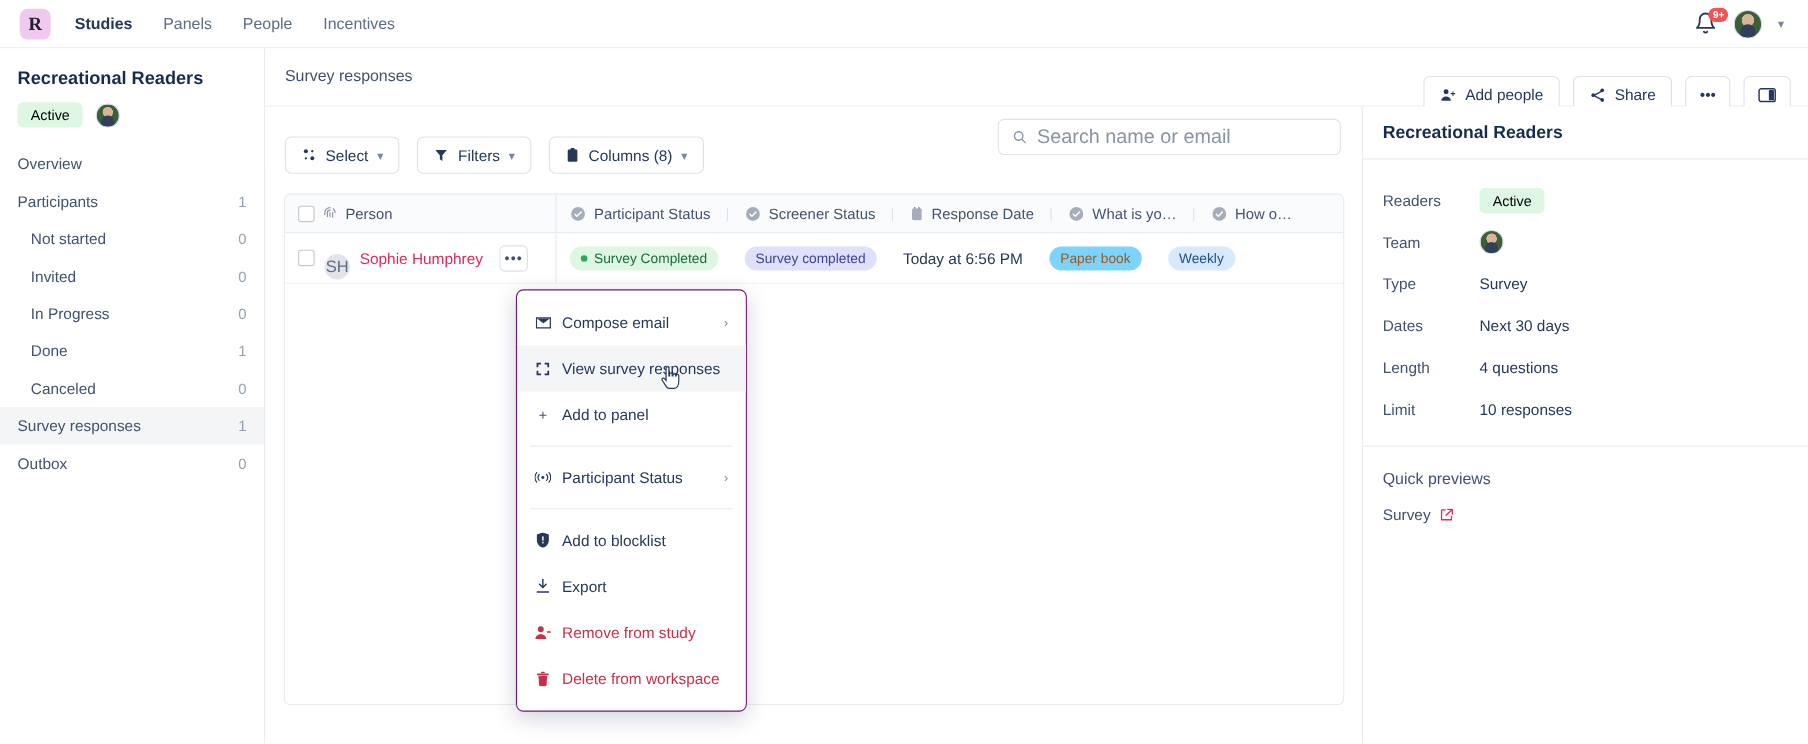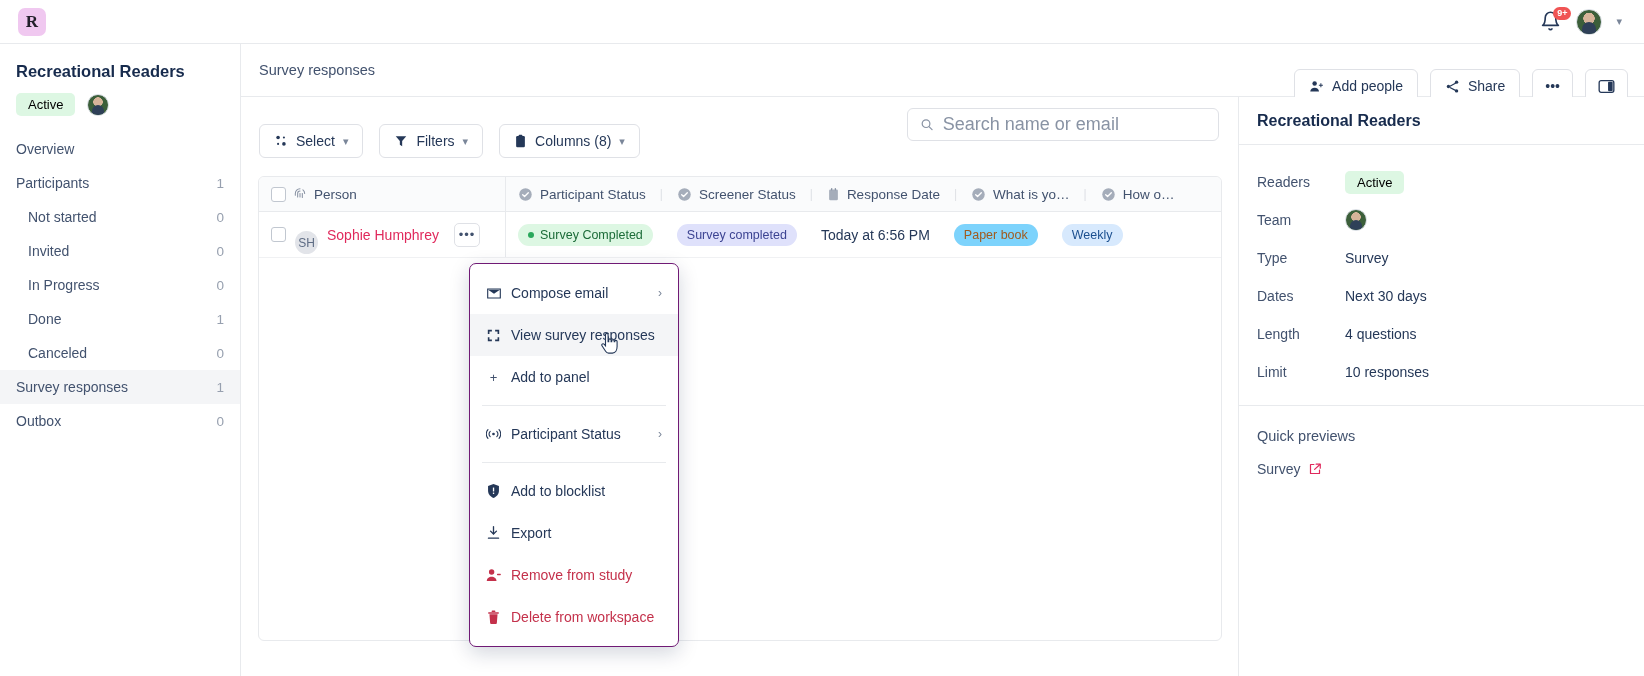--- a/index.html
+++ b/index.html
@@ -158,21 +158,21 @@
   }
   .td { display: flex; align-items: center; gap: 9px; padding: 0 12px; height: 100%; }
   .td.person { width: 247px; border-right: 1px solid #e8eaed; }
   .cbox {
     width: 15px; height: 15px; border: 1.5px solid #c1c7d0;
     border-radius: 3px; background: #fff; cursor: pointer; flex: none;
   }
   .initials {
     width: 23px; height: 23px; border-radius: 50%;
     background: #e2e4e9; color: #5e6c84;
-    font-size: 12px; display: flex; align-items: center; justify-content: center;
+    font-size: 15px; display: flex; align-items: center; justify-content: center;
     flex: none;
     margin-top: 16px;
   }
   .person-name { color: #e0295c; font-size: 14px; cursor: pointer; white-space: nowrap; }
   .row-dots {
     width: 26px; height: 24px; border: 1px solid #dfe1e6; border-radius: 5px;
     background: #fff; display: flex; align-items: center; justify-content: center;
     color: #42526e; font-size: 13px; letter-spacing: 1px; cursor: pointer;
     margin-left: 6px;
   }
@@ -232,20 +232,26 @@
   }
   svg { display: block; }
 </style>
 </head>
 <body>
 
 <div class="app">
 
   <div class="topnav">
     <div class="logo">R</div>
+    <div class="nav-items">
+      <div class="nav-item active">Studies</div>
+      <div class="nav-item">Panels</div>
+      <div class="nav-item">People</div>
+      <div class="nav-item">Incentives</div>
+    </div>
     <div class="topnav-right">
       <div class="bell-wrap">
         <svg width="21" height="22" viewBox="0 0 24 24" fill="none" stroke="#253858" stroke-width="1.9" stroke-linecap="round" stroke-linejoin="round">
           <path d="M18 8a6 6 0 0 0-12 0c0 7-3 9-3 9h18s-3-2-3-9"></path>
           <path d="M13.7 21a2 2 0 0 1-3.4 0"></path>
         </svg>
         <span class="bell-badge">9+</span>
       </div>
       <div class="avatar"></div>
       <div class="chev-small">▾</div>

